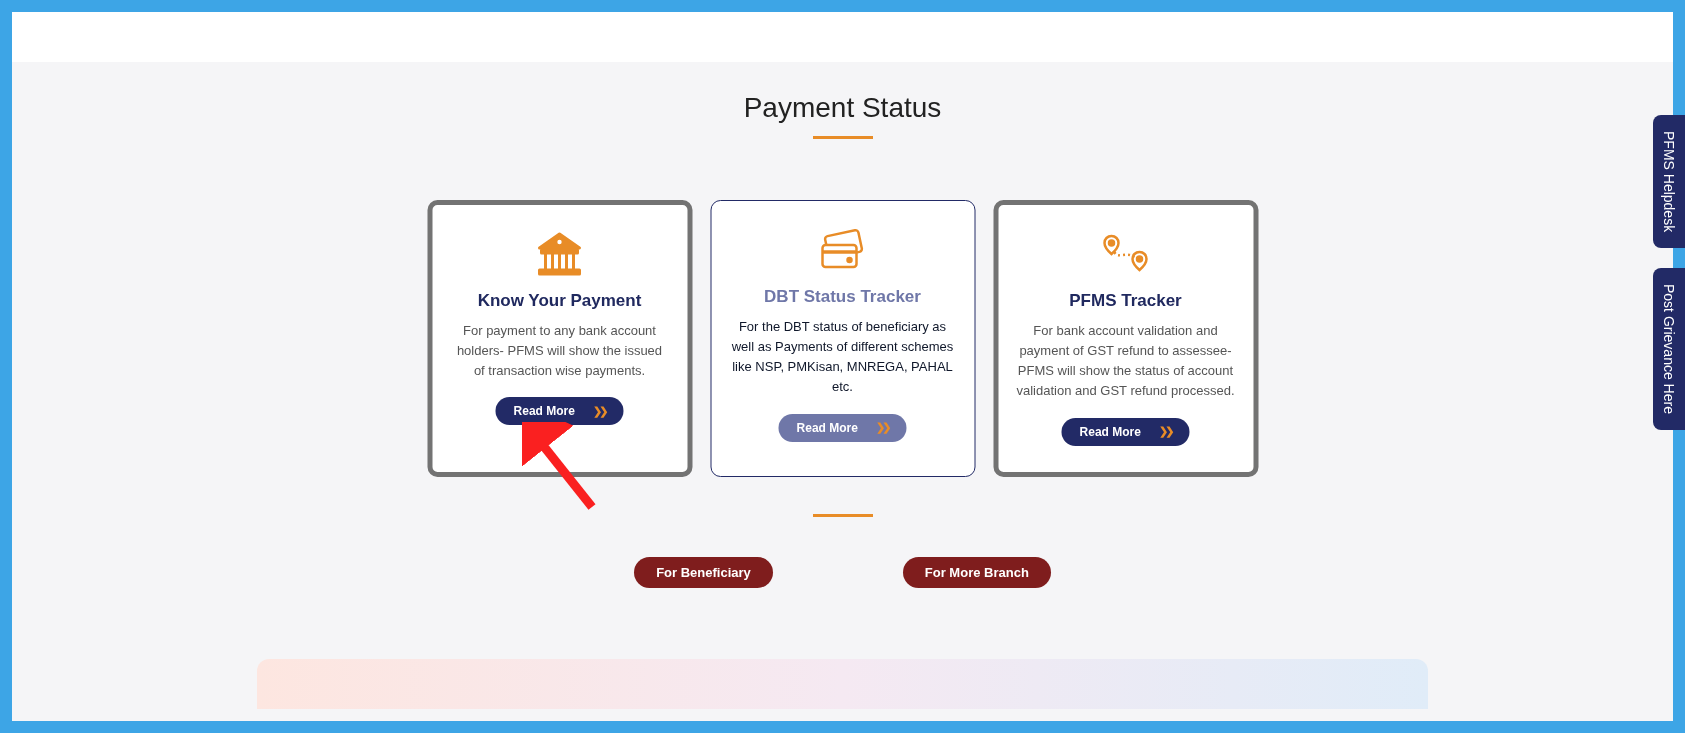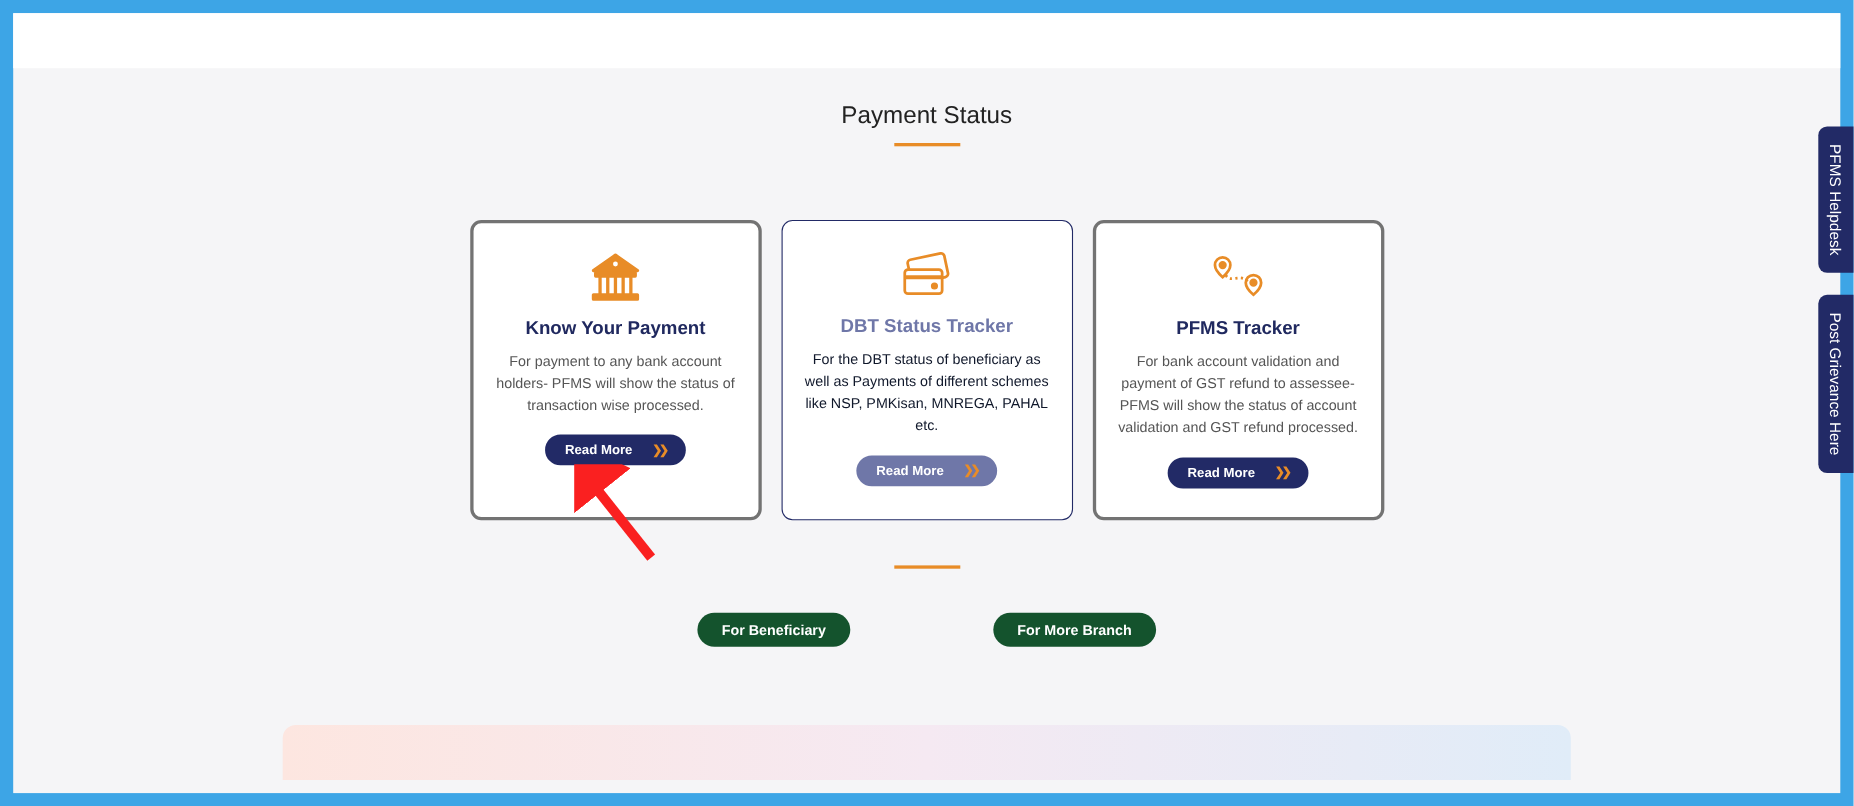--- a/index.html
+++ b/index.html
@@ -1,42 +1,42 @@
 <!DOCTYPE html>
 <html><head>
   <meta charset="utf-8">
   <style>
     * { margin: 0; padding: 0; box-sizing: border-box; font-family: 'Segoe UI', Arial, sans-serif; }
     body { background: #3da5e6; width: 1685px; height: 733px; position: relative; }
     .frame { position: absolute; top: 12px; left: 12px; right: 12px; bottom: 12px; background: #f5f5f7; }
     .topwhite { position: absolute; top: 0; left: 0; right: 0; height: 50px; background: #fff; }
     .section { position: absolute; top: 80px; left: 0; right: 0; text-align: center; }
-    .title { font-size: 22px; color: #222; font-weight: 500; }
+    .title { font-size: 28px; color: #222; font-weight: 500; }
     .underline { width: 60px; height: 3px; background: #e88c27; margin: 12px auto 10px; }
     .subtitle { font-size: 14px; color: #555; }
     .cards { position: absolute; top: 188px; left: 50%; transform: translateX(-50%); display: flex; gap: 18px; }
-    .card { width: 265px; border: 3px solid #737373; border-radius: 10px; background: #fff; padding: 22px 18px 26px; text-align: center; display: flex; flex-direction: column; align-items: center; }
+    .card { width: 265px; border: 5px solid #737373; border-radius: 10px; background: #fff; padding: 22px 18px 26px; text-align: center; display: flex; flex-direction: column; align-items: center; }
     .card.active { border: 1.6px solid #222a66; }
     .iconwrap { height: 54px; display: flex; align-items: center; justify-content: center; margin-bottom: 10px; }
     .ctitle { font-size: 17px; font-weight: 600; margin-bottom: 10px; }
     .cdesc { font-size: 13px; line-height: 1.55; margin-bottom: 16px; }
     .card:nth-child(1) .ctitle { color: #20295f; }
     .card:nth-child(1) .cdesc { color: #555; }
     .card:nth-child(2) .ctitle { color: #6f77a8; }
     .card:nth-child(2) .cdesc { color: #0f172a; }
     .card:nth-child(3) .ctitle { color: #20295f; }
     .card:nth-child(3) .cdesc { color: #555; }
     .btn { border: none; border-radius: 18px; padding: 7px 18px; color: #fff; font-size: 12px; font-weight: 600; cursor: pointer; display: inline-flex; align-items: center; gap: 18px; }
     .btn.dark { background: #222a66; }
     .btn.muted { background: #6f77a8; }
     .chevs { color: #e88c27; font-size: 11px; letter-spacing: -3px; font-weight: bold; }
     .section2 { position: absolute; top: 490px; left: 0; right: 0; text-align: center; }
     .title2 { font-size: 27px; color: #222; font-weight: 500; }
     .btns2 { margin-top: 40px; display: flex; justify-content: center; gap: 130px; }
-    .pill { border: none; border-radius: 18px; padding: 8px 22px; background: #14532d; color: #fff; font-size: 13px; font-weight: 600; cursor: pointer; }
+    .pill { border: none; border-radius: 18px; padding: 8px 22px; background: #7f1d1d; color: #fff; font-size: 13px; font-weight: 600; cursor: pointer; }
     .sidetabs { position: absolute; right: 0; top: 115px; display: flex; flex-direction: column; gap: 20px; }
     .sidetab { background: #222a66; color: #fff; writing-mode: vertical-rl; padding: 16px 8px; border-radius: 8px 0 0 8px; font-size: 14px; font-weight: 500; cursor: pointer; }
     .arrow { position: absolute; top: 410px; left: 510px; pointer-events: none; }
     .bottomgrad { position: absolute; left: 245px; right: 245px; bottom: 12px; height: 50px; background: linear-gradient(90deg, #fde6e0, #f5e9f2, #e0ecf8); border-radius: 12px 12px 0 0; }
   </style>
 </head>
 <body>
 
 <div class="frame">
   <div class="topwhite"></div>
@@ -57,21 +57,21 @@
               <line x1="11" y1="23" x2="11" y2="40"></line>
               <line x1="18" y1="23" x2="18" y2="40"></line>
               <line x1="25" y1="23" x2="25" y2="40"></line>
               <line x1="32" y1="23" x2="32" y2="40"></line>
               <line x1="39" y1="23" x2="39" y2="40"></line>
               <rect x="5" y="40" width="40" height="4" fill="#e88c27"></rect>
             </g>
           </svg>
       </div>
       <div class="ctitle">Know Your Payment</div>
-      <div class="cdesc">For payment to any bank account holders- PFMS will show the status of transaction wise processed.</div>
+      <div class="cdesc">For payment to any bank account holders- PFMS will show the issued of transaction wise payments.</div>
       <button class="btn dark">
         <span>Read More</span>
         <span class="chevs">❯❯</span>
       </button>
     </div>
 
     <div class="card active">
       <div class="iconwrap">
         <svg width="56" height="46" viewBox="0 0 56 46">
             <g fill="none" stroke="#e88c27" stroke-width="2.5">

